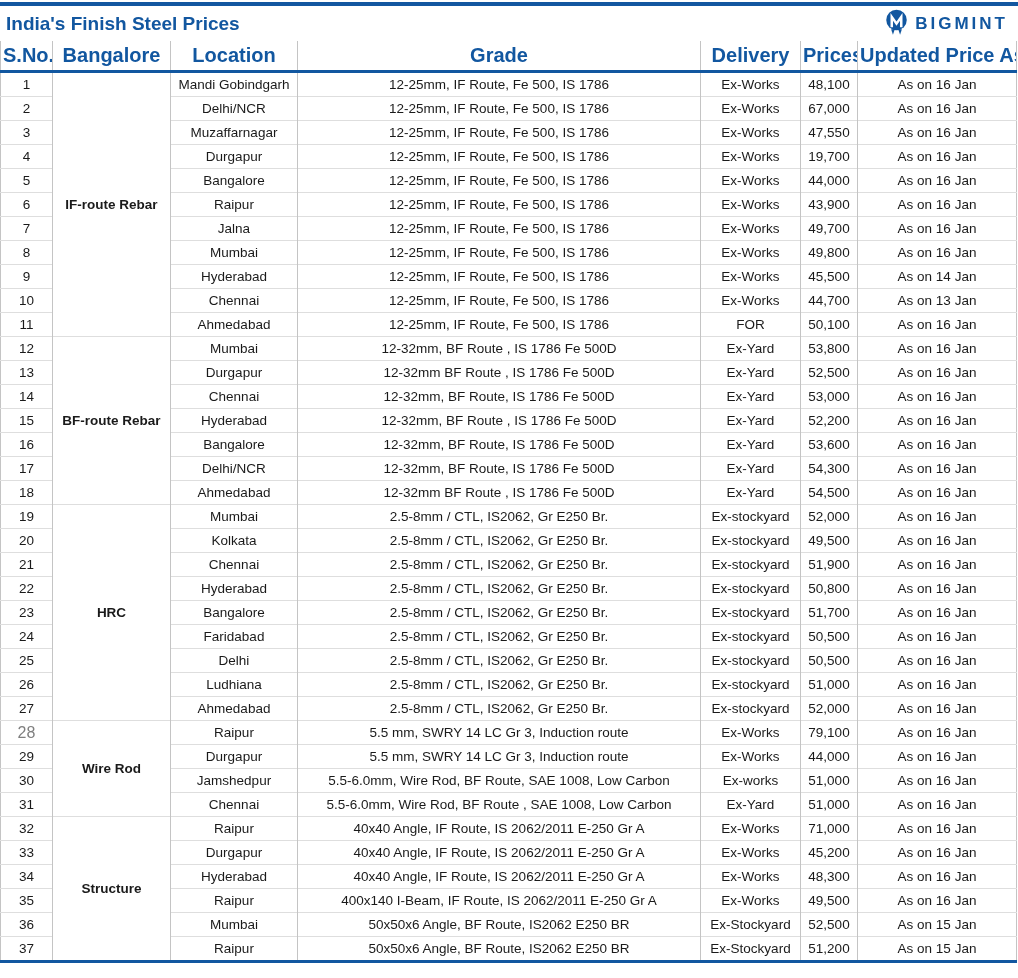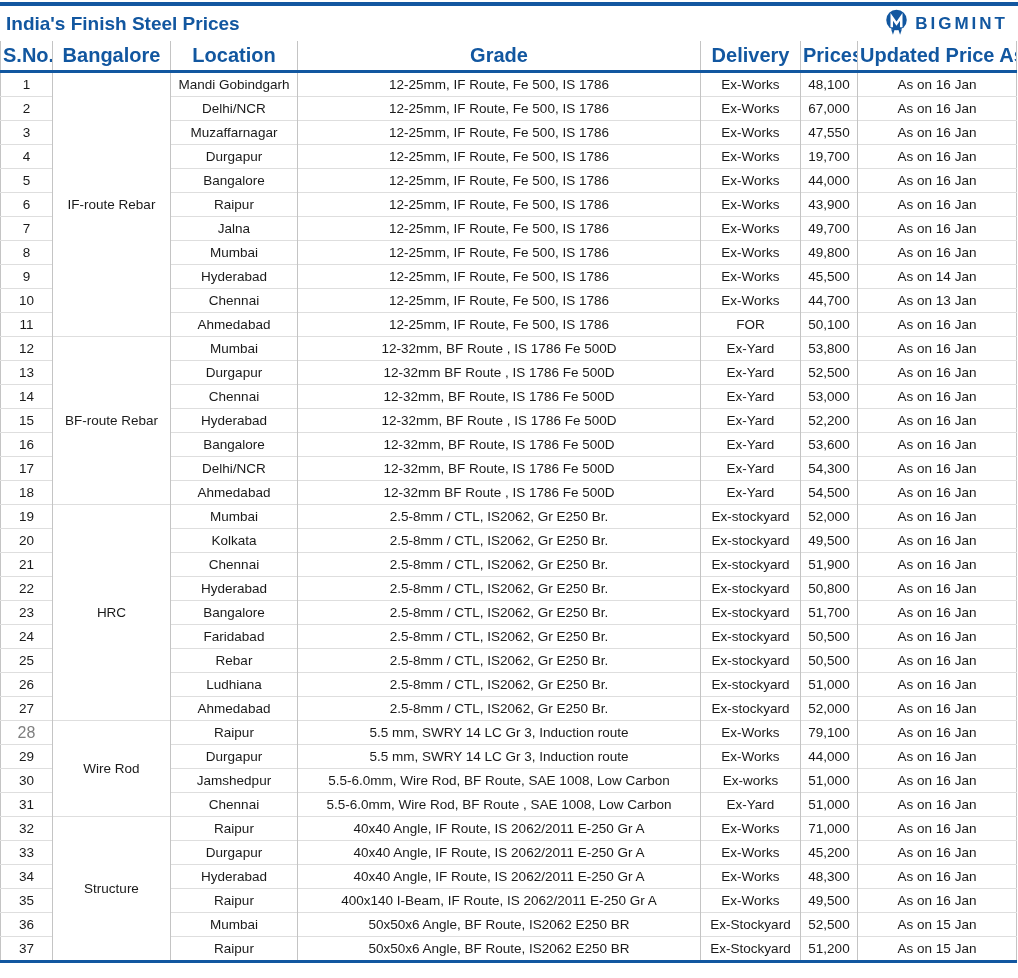--- a/index.html
+++ b/index.html
@@ -64,21 +64,21 @@
     border-top: 1px solid #dedede;
     font-size: 13.5px;
     text-align: center;
     height: 23px;
     padding: 0 2px;
     white-space: nowrap;
     overflow: hidden;
   }
   td:first-child { border-left: none; }
   tbody tr:first-child td { border-top: none; }
-  td.commodity-cell { font-size: 13.5px; }
+  td.commodity-cell { font-size: 13.5px; font-weight: bold; }
   td.sno-muted {
     font-size: 16px;
     color: #7f7f7f;
   }
   .footer-note {
     padding: 16px 6px 0 6px;
     font-size: 13px;
     color: #ef4444;
   }
 </style>
@@ -314,21 +314,21 @@
       <tr>
         <td>24</td>
         <td>Faridabad</td>
         <td>2.5-8mm / CTL, IS2062, Gr E250 Br.</td>
         <td>Ex-stockyard</td>
         <td>50,500</td>
         <td>As on 16 Jan</td>
       </tr>
       <tr>
         <td>25</td>
-        <td>Rebar</td>
+        <td>Delhi</td>
         <td>2.5-8mm / CTL, IS2062, Gr E250 Br.</td>
         <td>Ex-stockyard</td>
         <td>50,500</td>
         <td>As on 16 Jan</td>
       </tr>
       <tr>
         <td>26</td>
         <td>Ludhiana</td>
         <td>2.5-8mm / CTL, IS2062, Gr E250 Br.</td>
         <td>Ex-stockyard</td>

